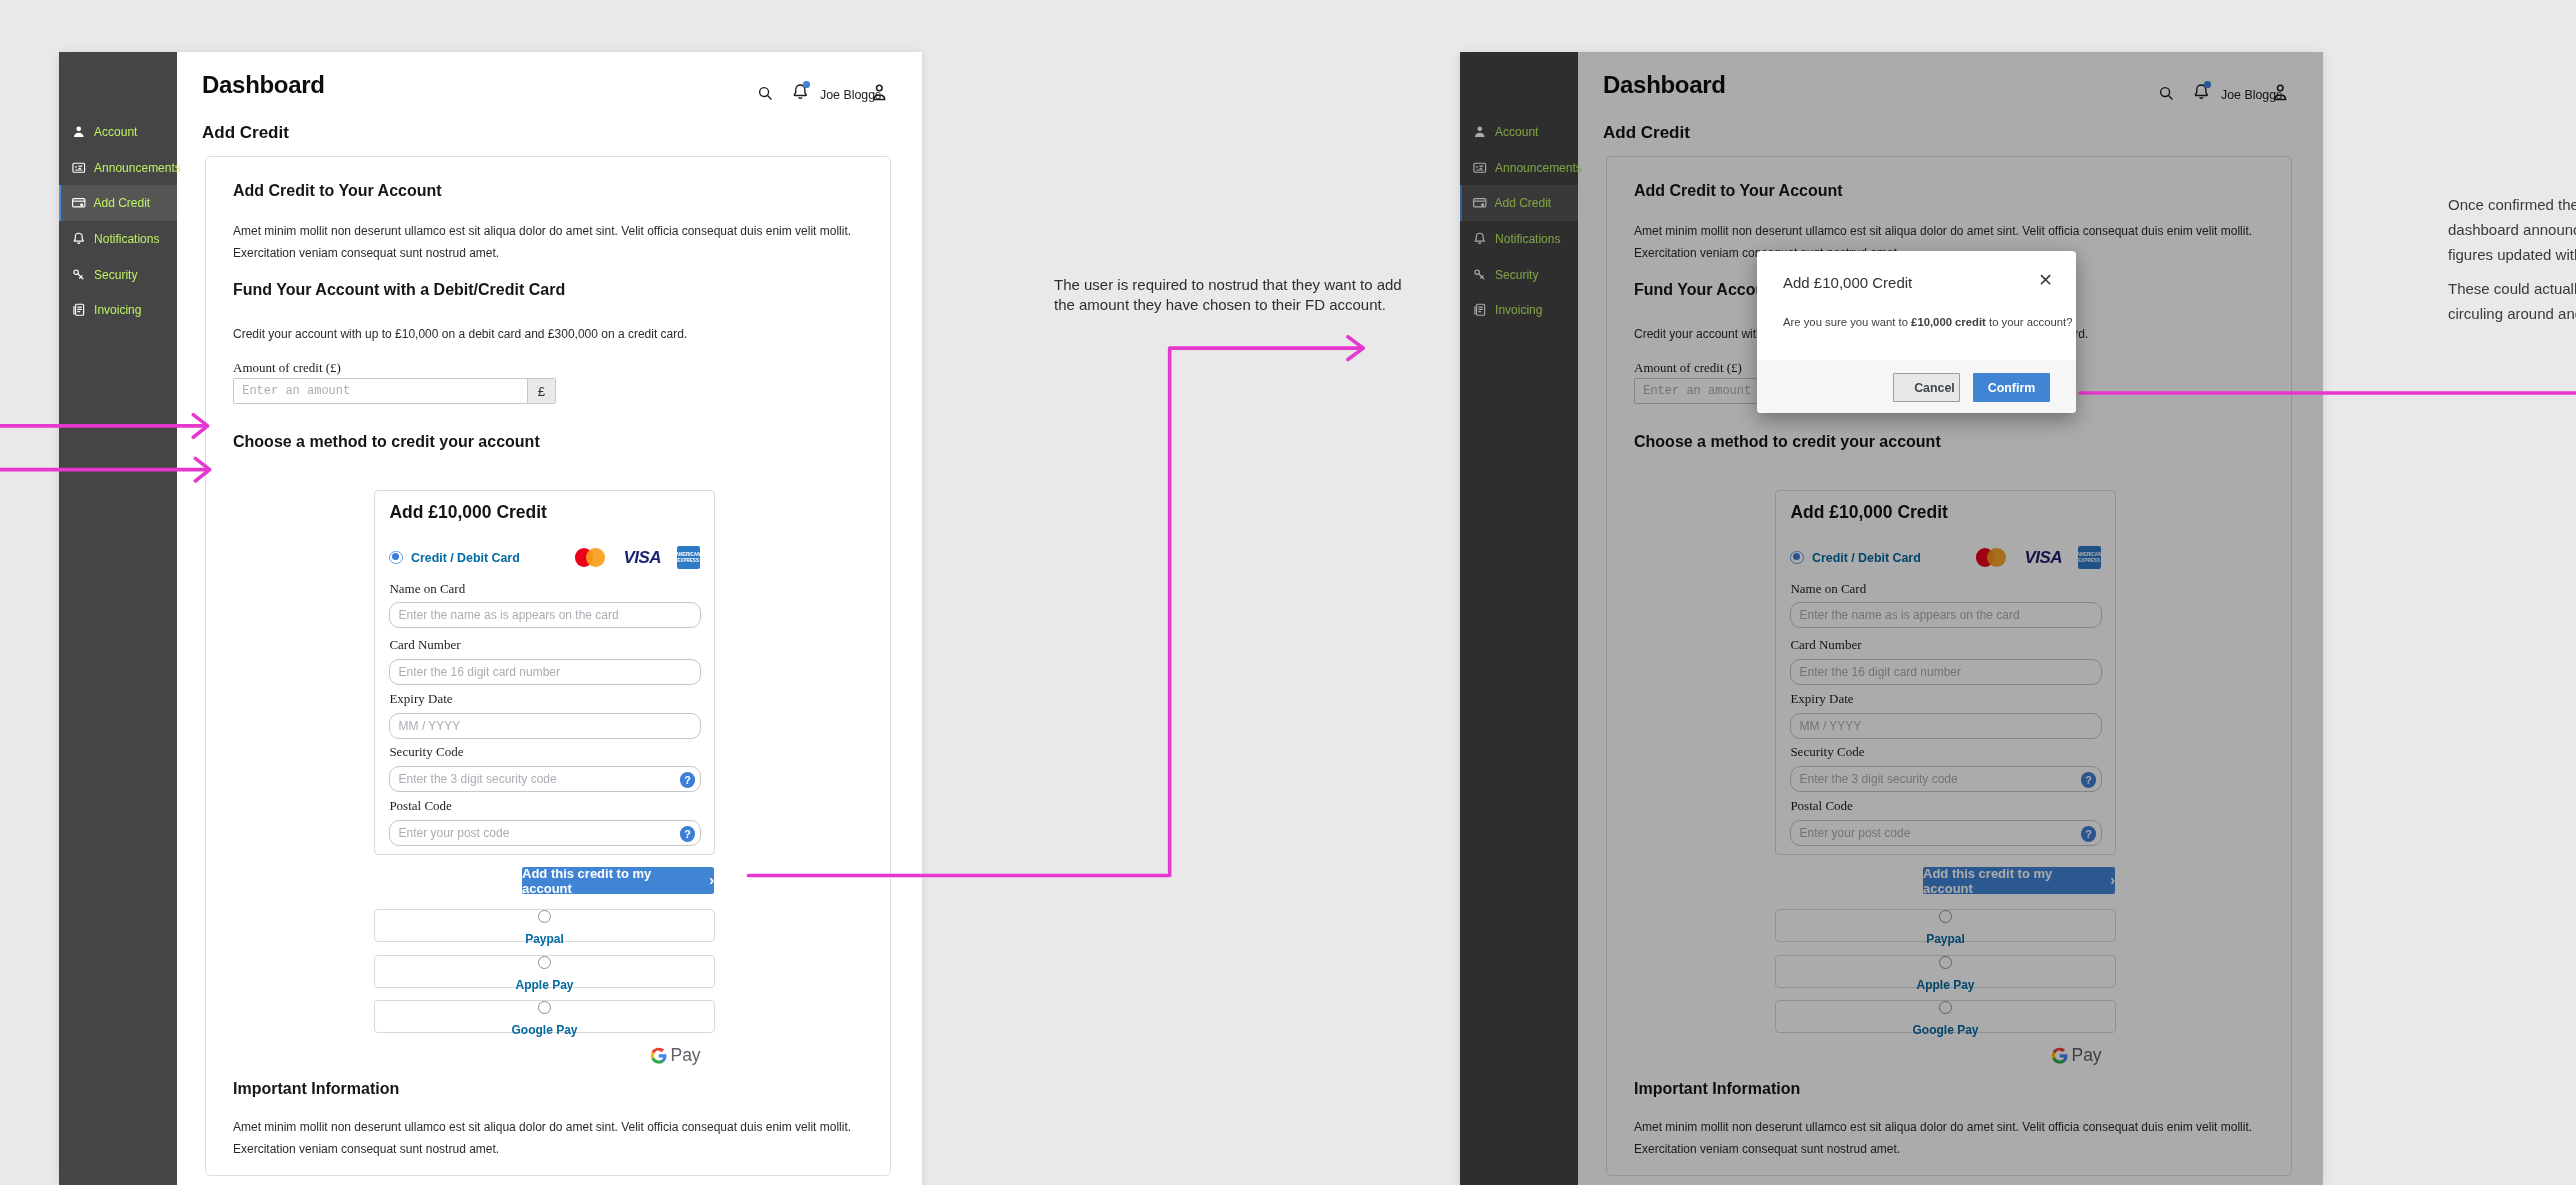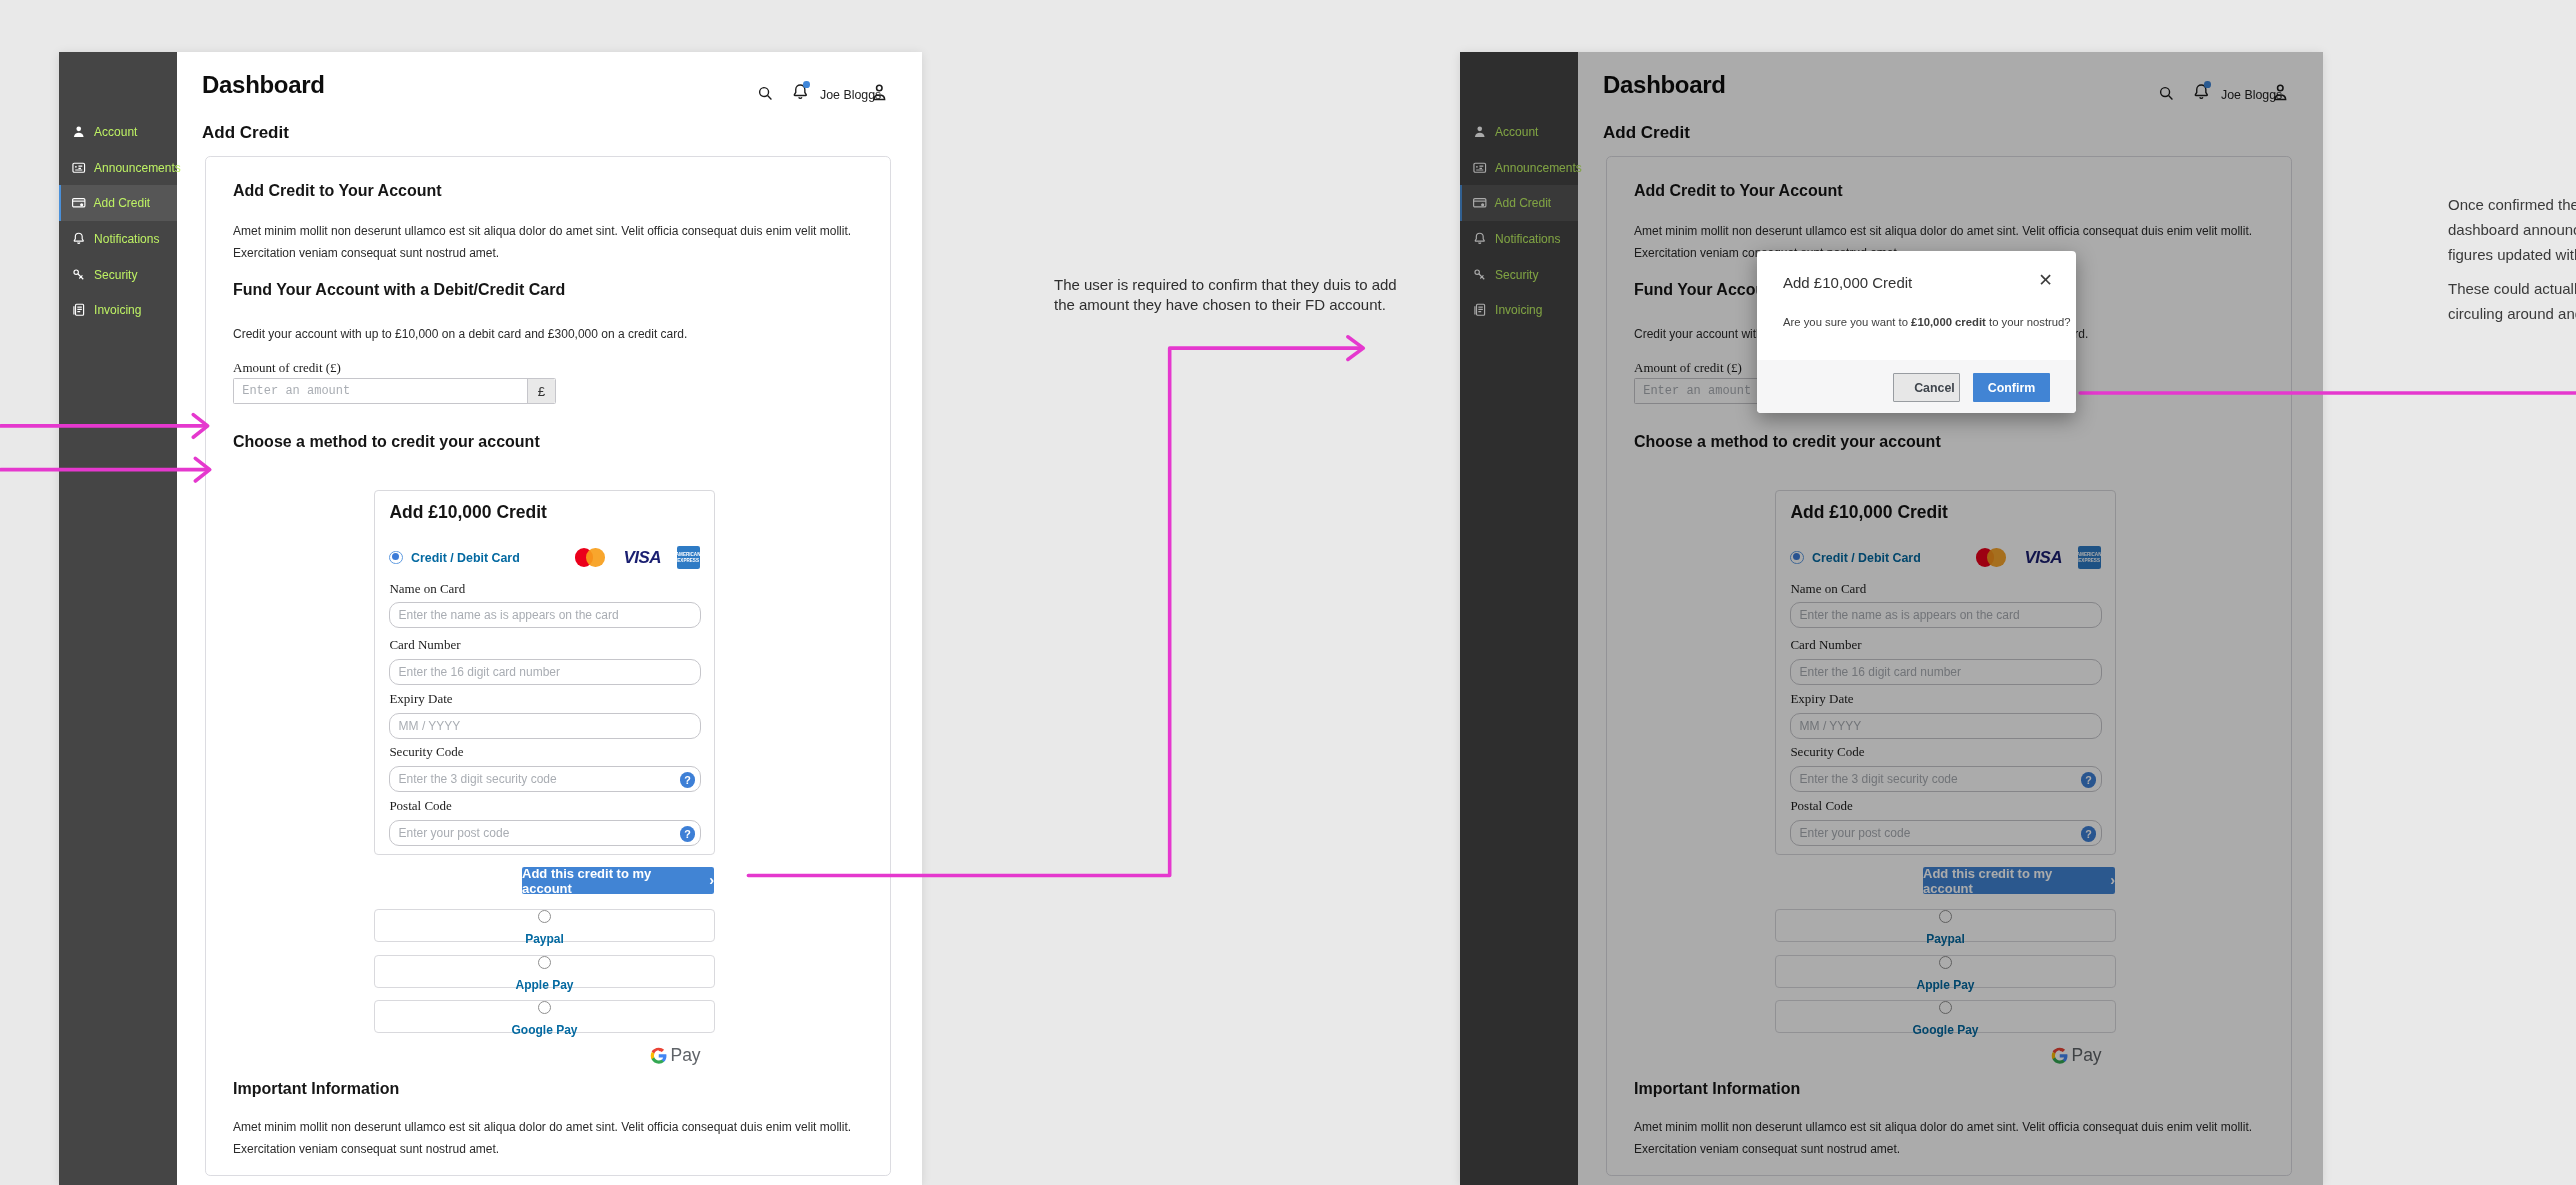--- a/index.html
+++ b/index.html
@@ -475,29 +475,29 @@
 
     <h3 class="imp-h">Important Information</h3>
     <p class="body-p imp-p">Amet minim mollit non deserunt ullamco est sit aliqua dolor do amet sint. Velit officia consequat duis enim velit mollit. Exercitation veniam consequat sunt nostrud amet.</p>
   </div>
 </div>
 
 <div class="modal">
   <div class="m-title">Add £10,000 Credit</div>
   <div class="m-close">✕</div>
   <div class="m-body">
-    <span>Are you sure you want to </span><b>£10,000 credit</b><span> to your nostrud?</span>
+    <span>Are you sure you want to </span><b>£10,000 credit</b><span> to your account?</span>
   </div>
   <div class="m-footer"></div>
   <div class="m-btn m-cancel">Cancel</div>
   <div class="m-btn m-confirm">Confirm</div>
 </div>
 
 <div class="note note-mid">
-  <div>The user is required to confirm that they duis to add</div>
+  <div>The user is required to nostrud that they want to add</div>
   <div>the amount they have chosen to their FD account.</div>
 </div>
 <div class="note note-right">
   <div>Once confirmed the user is directe</div>
   <div>dashboard announcements page a</div>
   <div>figures updated within the doughn</div>
   <div class="gap">These could actually be animated</div>
   <div>circuling around and the numerica</div>
 </div>
 

